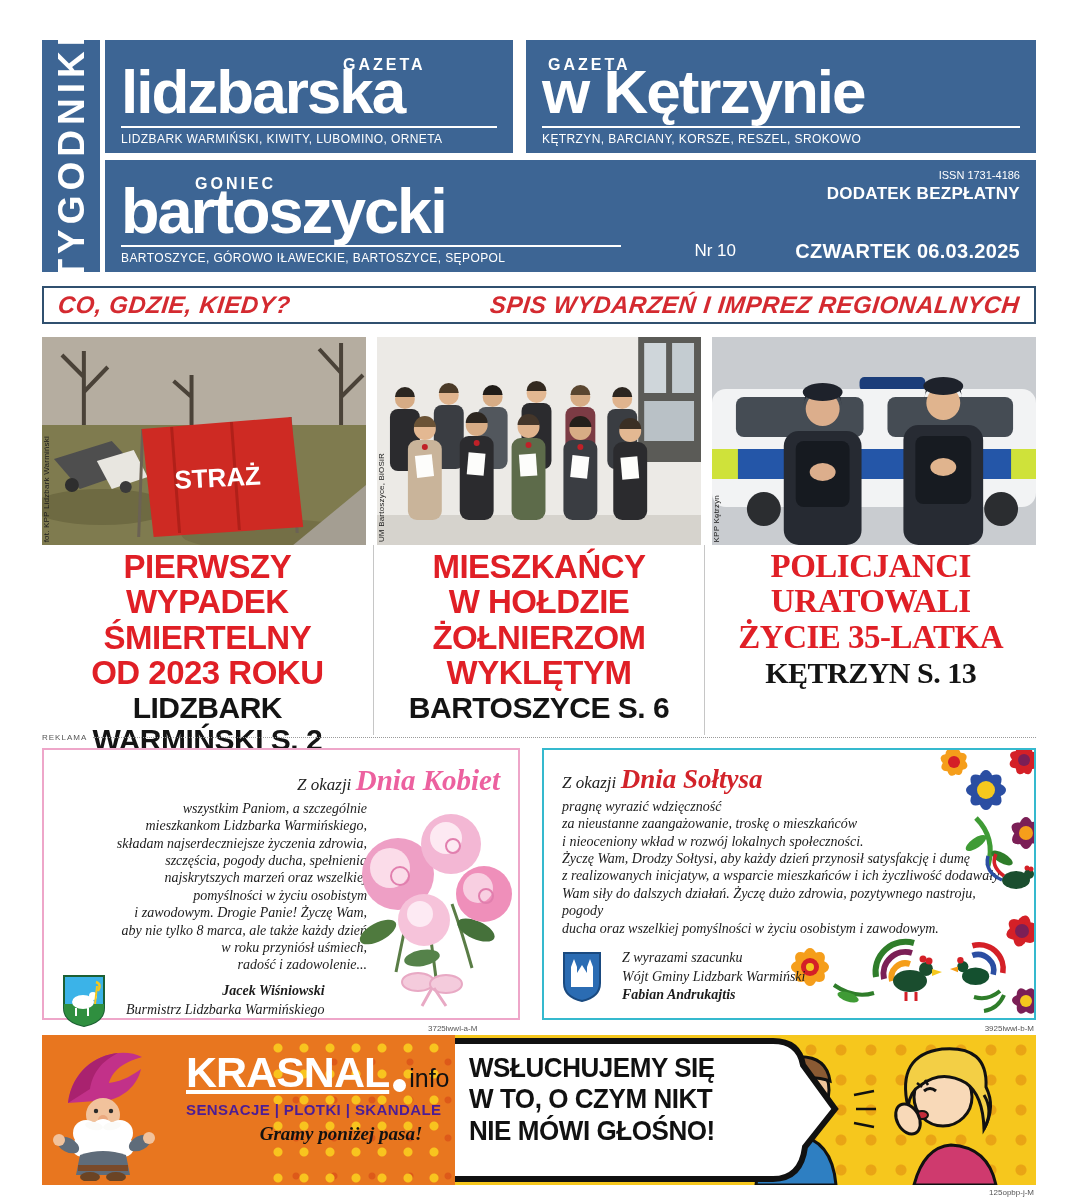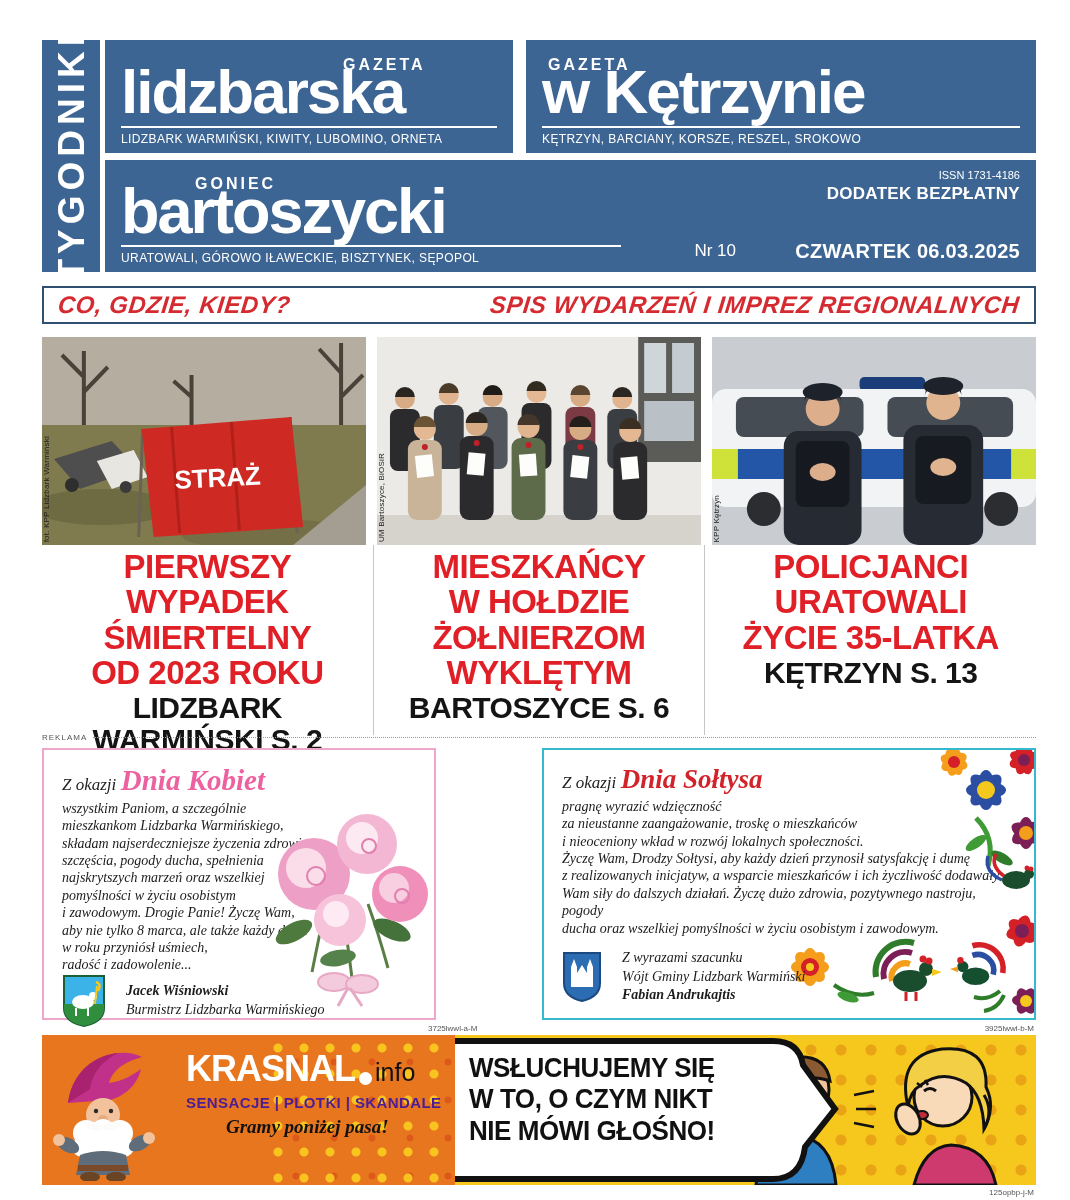--- a/index.html
+++ b/index.html
@@ -49,30 +49,30 @@
   .photo{flex:1;position:relative;overflow:hidden;background:#ddd;}
   .photo svg{display:block;width:100%;height:100%;}
   .credit{
     position:absolute;left:0px;bottom:3px;writing-mode:vertical-rl;transform:rotate(180deg);
     font-size:8px;color:#1c1c1c;letter-spacing:.2px;
   }
   
   .headlines{position:absolute;left:42px;top:545px;width:994px;height:190px;display:flex;}
   .story-col{flex:1;text-align:center;box-sizing:border-box;padding-top:4px;}
   .story-col + .story-col{border-left:1px solid #c6c6c6;}
-  .story-col.third{}
+  .story-col.third{font-family:Liberation Serif, serif;}
   .headline{color:#e01f26;font-weight:bold;font-size:33px;line-height:1.07;letter-spacing:-.5px;white-space:pre-line;}
   .location{color:#141414;font-weight:bold;font-size:30px;line-height:1.07;letter-spacing:-.5px;white-space:pre-line;margin-top:2px;}
   
   .reklama{position:absolute;left:42px;top:733px;width:994px;display:flex;align-items:center;gap:6px;color:#555;font-size:8px;letter-spacing:1px;}
   .reklama .dots{flex:1;border-top:1px dotted #9a9a9a;height:0;}
   
   .ads-row{position:absolute;left:42px;top:748px;width:994px;height:272px;}
   .ad{position:absolute;top:0;height:272px;background:#fff;box-sizing:border-box;padding:14px 18px;display:flex;flex-direction:column;}
-  .ad-women{left:0;width:394px;border:2px solid #eea6c9;}
+  .ad-women{left:0;width:478px;border:2px solid #eea6c9;text-align:right;}
   .ad-soltys{right:0;width:494px;border:2px solid #35b9ce;overflow:hidden;}
   .ad-intro{font-family:"Liberation Serif",serif;font-style:italic;font-size:17px;color:#222;}
   .ad-title{font-family:"Liberation Serif",serif;font-style:italic;font-weight:bold;}
   .t-pink{font-size:29px;color:#ec619f;}
   .t-red{font-size:27px;color:#d2232a;}
   .ad-body{
     font-family:"Liberation Serif",serif;font-style:italic;font-size:14px;line-height:1.24;
     color:#1c1c1c;white-space:pre-line;margin-top:3px;
   }
   .wd-body{width:305px;}
@@ -89,25 +89,25 @@
   .banner{position:absolute;left:42px;top:1035px;width:994px;height:150px;display:flex;}
   .banner-left{width:413px;background:#e8761f;position:relative;overflow:hidden;}
   .banner-left .dotfield{
     position:absolute;right:0;top:0;bottom:0;width:190px;
     background-image:radial-gradient(circle,rgba(249,200,30,.95) 4px,transparent 5px),radial-gradient(circle,rgba(210,60,20,.5) 3px,transparent 4px);
     background-size:26px 26px,38px 38px;background-position:0 0,12px 8px;
   }
   .gnome{position:absolute;left:6px;top:6px;width:132px;height:140px;}
   .krasnal-text{position:absolute;left:144px;top:16px;width:270px;z-index:2;}
   .brand-line{display:flex;align-items:baseline;}
-  .brand{color:#fff;font-weight:bold;font-size:36px;letter-spacing:-1px;line-height:1;}
+  .brand{color:#fff;font-weight:bold;font-size:43px;letter-spacing:-1px;line-height:1;text-decoration:underline;}
   .brand-dot{width:13px;height:13px;border-radius:50%;background:#fff;margin:0 3px 2px 4px;align-self:flex-end;}
   .brand-suffix{color:#111;font-size:25px;line-height:1;}
   .tagline{color:#4c1d95;font-weight:bold;font-size:15px;margin-top:7px;letter-spacing:.4px;white-space:nowrap;}
-  .slogan{font-family:"Liberation Serif",serif;font-style:italic;font-weight:bold;font-size:19px;color:#111;margin-top:5px;margin-left:40px;}
+  .slogan{font-family:"Liberation Serif",serif;font-style:italic;font-weight:bold;font-size:19px;color:#111;margin-top:5px;margin-left:40px;text-align:center;}
   .banner-right{flex:1;background:#f6c71d;position:relative;overflow:hidden;}
   .banner-right .dotfield{
     position:absolute;right:0;top:0;bottom:0;width:300px;
     background-image:radial-gradient(circle,rgba(232,160,20,.9) 5px,transparent 6px);
     background-size:30px 30px;
   }
   .bubble{position:absolute;left:-4px;top:0;width:392px;height:150px;z-index:2;}
   .bubble svg{display:block;width:100%;height:100%;}
   .speech-text{
     position:absolute;left:18px;top:17px;width:330px;color:#111;
@@ -138,21 +138,21 @@
         <div class="logo-rule"></div>
         <div class="coverage">KĘTRZYN, BARCIANY, KORSZE, RESZEL, SROKOWO</div>
       </div>
     </div>
     <div class="mast-gap"></div>
     <div class="logo-box blue box-goniec">
       <div class="gon-left">
         <div class="kicker k-gon">GONIEC</div>
         <div class="logo-title t-gon">bartoszycki</div>
         <div class="logo-rule"></div>
-        <div class="coverage">URATOWALI, GÓROWO IŁAWECKIE, BISZTYNEK, SĘPOPOL</div>
+        <div class="coverage">BARTOSZYCE, GÓROWO IŁAWECKIE, BARTOSZYCE, SĘPOPOL</div>
       </div>
       <div class="issn">ISSN 1731-4186</div>
       <div class="supplement">DODATEK BEZPŁATNY</div>
       <div class="issue-no">Nr 10</div>
       <div class="issue-date">CZWARTEK 06.03.2025</div>
     </div>
   </div>
 </div>
 
 <div class="events-bar">

